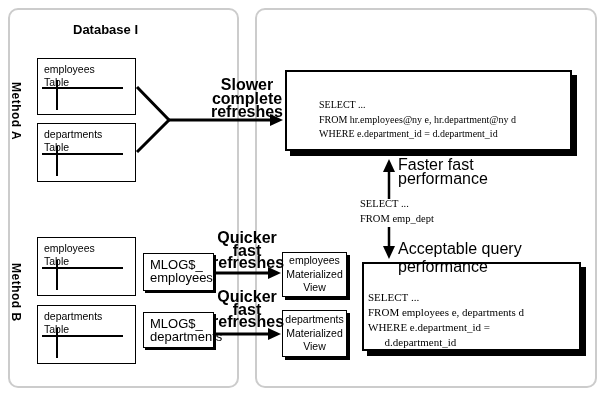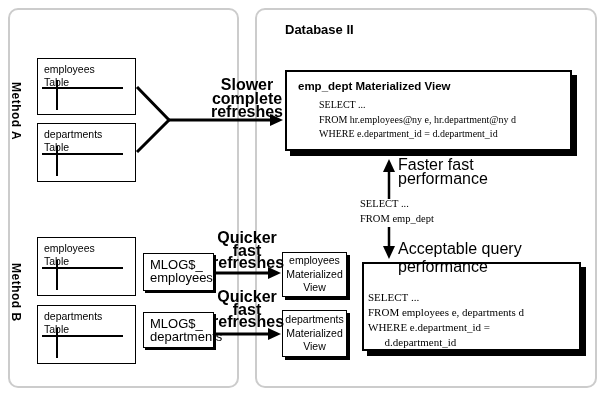--- a/index.html
+++ b/index.html
@@ -28,21 +28,21 @@
   svg.overlay{position:absolute;left:0;top:0;pointer-events:none;}
 </style>
 </head>
 <body>
 
 <div class="stage">
 
   <div class="db-rect" style="left:8px;top:8px;width:227px;height:376px;"></div>
   <div class="db-rect" style="left:255px;top:8px;width:338px;height:376px;"></div>
 
-  <div class="db-title" style="left:285px;top:22px;">Database II</div>
+  <div class="db-title" style="left:73px;top:22px;">Database I</div>
 
   <div class="vlabel" style="left:9px;top:82px;">Method A</div>
   <div class="vlabel" style="left:9px;top:263px;">Method B</div>
 
   <svg class="overlay" width="605" height="400">
     <polyline points="137,87 169,120 137,152" fill="none" stroke="#000" stroke-width="3"></polyline>
     <line x1="168" y1="120" x2="272" y2="120" stroke="#000" stroke-width="3"></line>
     <polygon points="270,114 283,120 270,126" fill="#000"></polygon>
 
     <line x1="215" y1="273" x2="270" y2="273" stroke="#000" stroke-width="3"></line>
@@ -98,21 +98,20 @@
 Materialized
 View</div>
   </div>
   <div class="mv-box" style="left:282px;top:310px;width:63px;height:45px;">
     <div class="mv-label">departments
 Materialized
 View</div>
   </div>
 
   <div class="big-box" style="left:285px;top:70px;width:283px;height:77px;">
-    <div class="big-title" style="left:11px;top:8px;">emp_dept Materialized View</div>
     <div class="code" style="left:32px;top:26px;font-size:10px;line-height:14.5px;">SELECT ...
 FROM hr.employees@ny e, hr.department@ny d
 WHERE e.department_id = d.department_id</div>
   </div>
 
   <div class="big-box" style="left:362px;top:262px;width:215px;height:85px;">
     <div class="code" style="left:4px;top:26px;font-size:11px;line-height:15px;">SELECT ...
 FROM employees e, departments d
 WHERE e.department_id =
       d.department_id</div>

